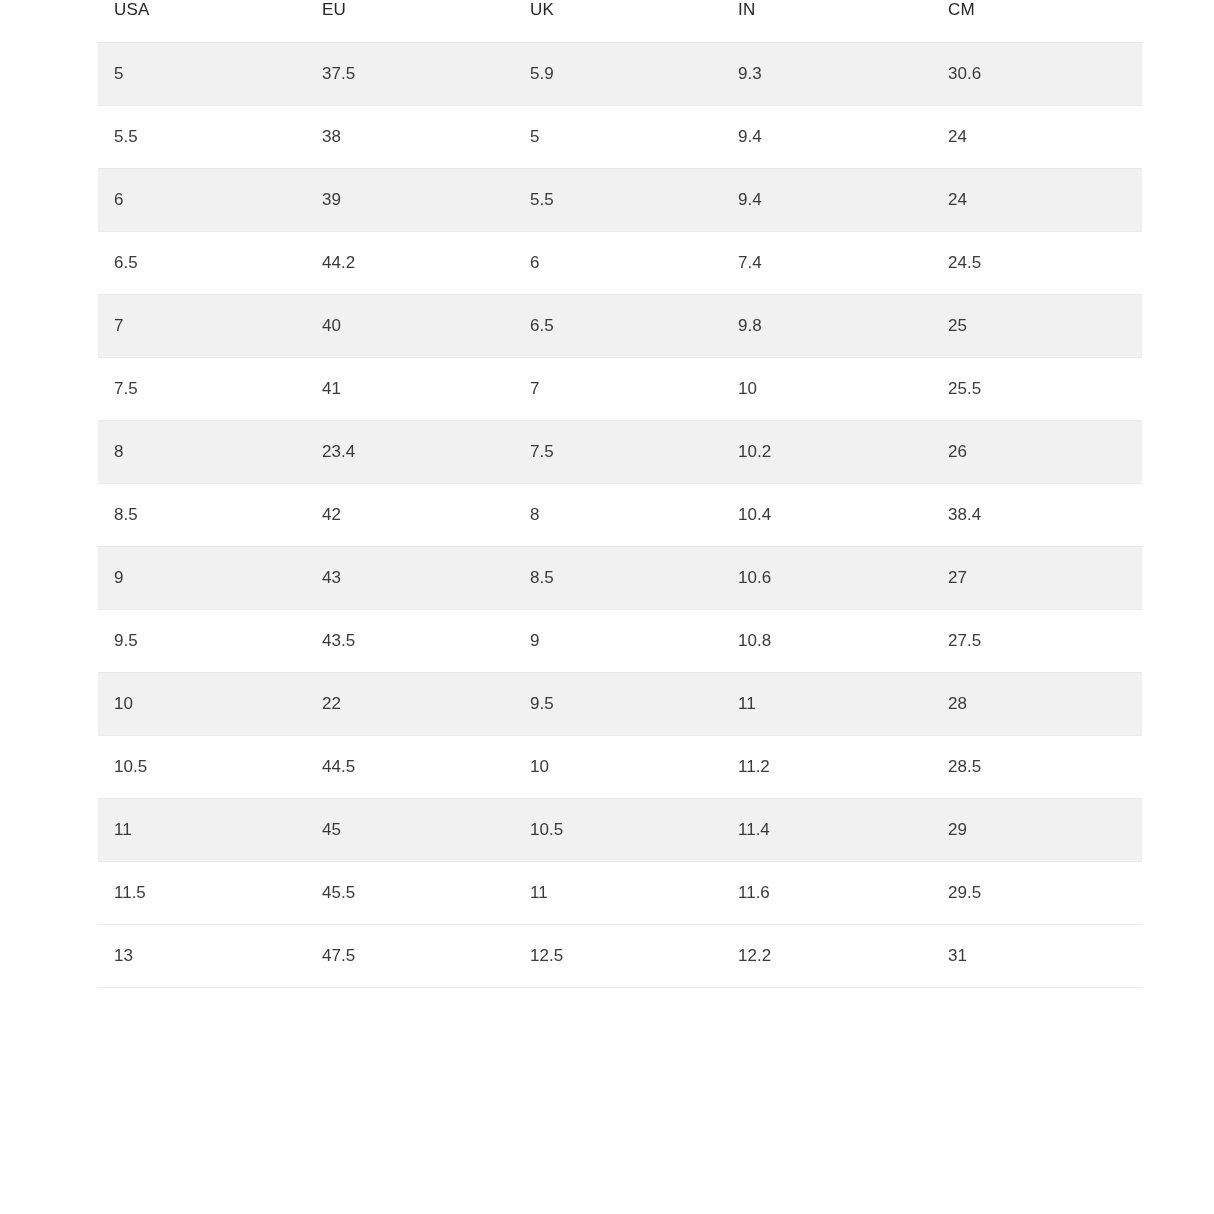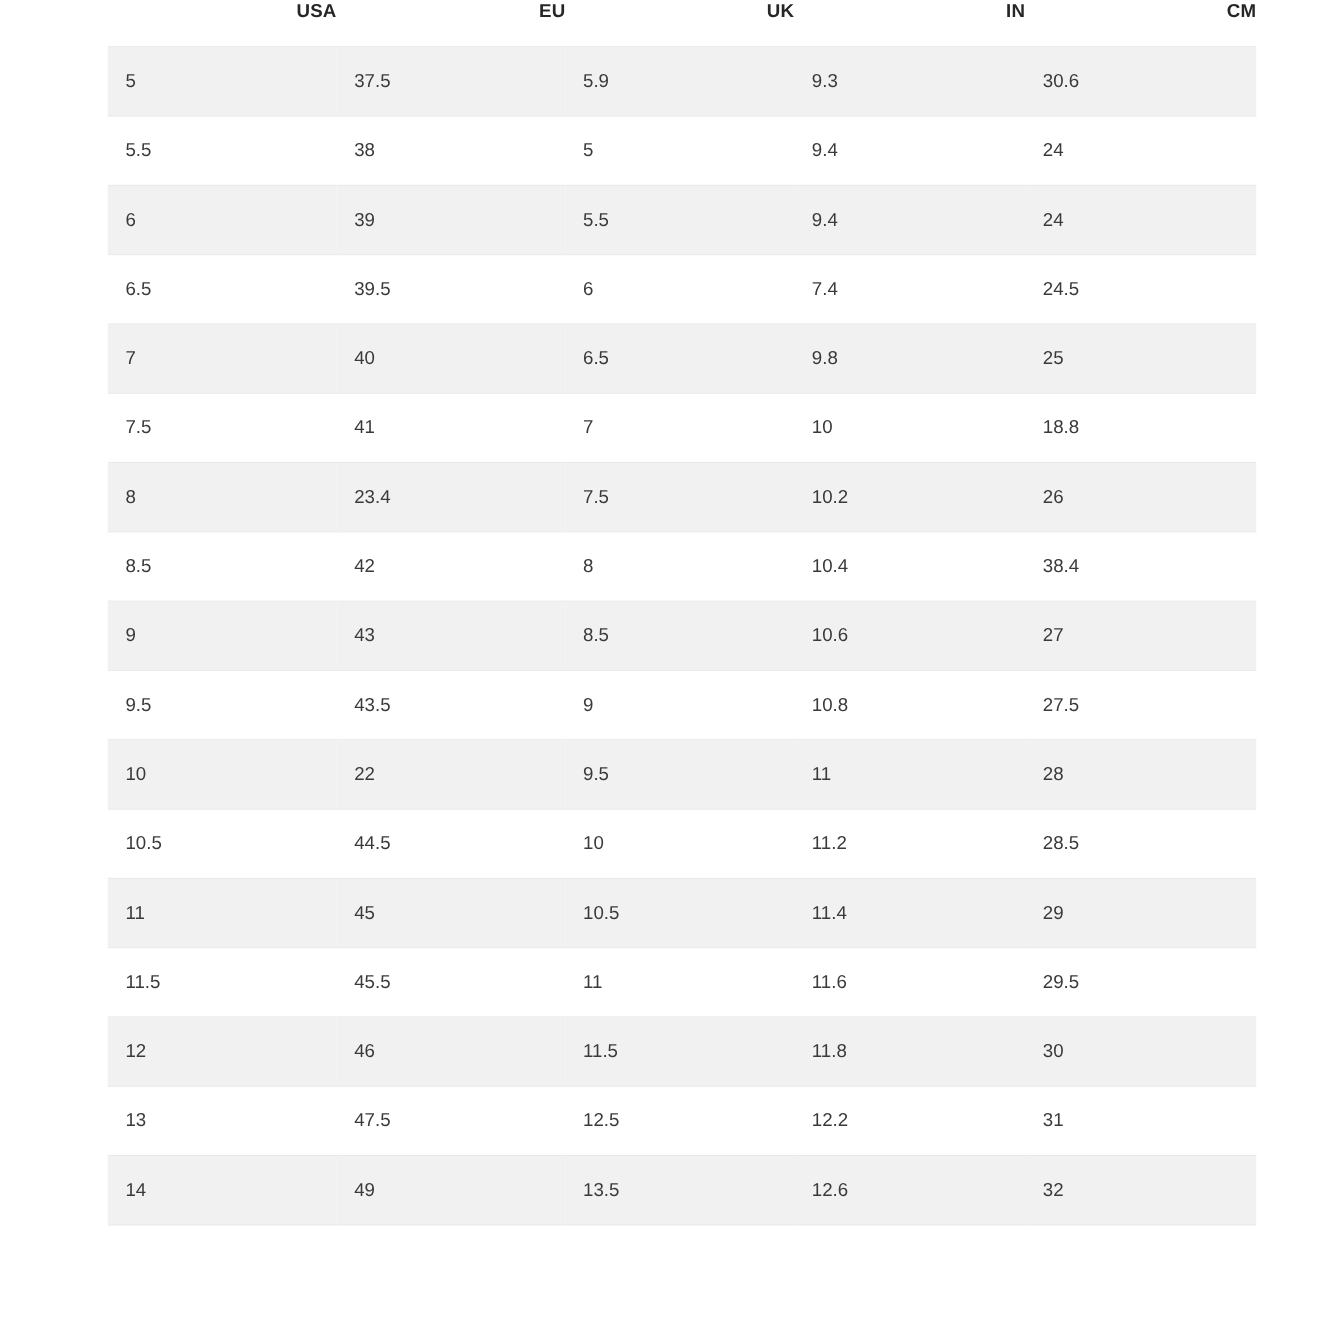--- a/index.html
+++ b/index.html
@@ -31,23 +31,23 @@
     width: 1044px;
     table-layout: fixed;
   }
   table.size-table col.c0 { width: 208px; }
   table.size-table col.c1 { width: 208px; }
   table.size-table col.c2 { width: 208px; }
   table.size-table col.c3 { width: 210px; }
   table.size-table col.c4 { width: 210px; }
 
   table.size-table thead th {
-    text-align: right;
+    text-align: left;
     font-size: 17px;
-    font-weight: bold;
+    font-weight: normal;
     color: #262626;
     padding: 0 0 22px 16px;
     background: #ffffff;
     border: none;
     letter-spacing: 0.2px;
   }
   table.size-table tbody td {
     font-size: 17px;
     font-weight: normal;
     color: #3a3a3a;
@@ -106,38 +106,38 @@
         </tr>
         <tr class="alt">
           <td>6</td>
           <td>39</td>
           <td>5.5</td>
           <td>9.4</td>
           <td>24</td>
         </tr>
         <tr>
           <td>6.5</td>
-          <td>39.5</td>
+          <td>44.2</td>
           <td>6</td>
           <td>7.4</td>
           <td>24.5</td>
         </tr>
         <tr class="alt">
           <td>7</td>
           <td>40</td>
           <td>6.5</td>
           <td>9.8</td>
           <td>25</td>
         </tr>
         <tr>
           <td>7.5</td>
           <td>41</td>
           <td>7</td>
           <td>10</td>
-          <td>18.8</td>
+          <td>25.5</td>
         </tr>
         <tr class="alt">
           <td>8</td>
           <td>23.4</td>
           <td>7.5</td>
           <td>10.2</td>
           <td>26</td>
         </tr>
         <tr>
           <td>8.5</td>
@@ -181,37 +181,23 @@
           <td>11.4</td>
           <td>29</td>
         </tr>
         <tr>
           <td>11.5</td>
           <td>45.5</td>
           <td>11</td>
           <td>11.6</td>
           <td>29.5</td>
         </tr>
-        <tr class="alt">
-          <td>12</td>
-          <td>46</td>
-          <td>11.5</td>
-          <td>11.8</td>
-          <td>30</td>
-        </tr>
         <tr>
           <td>13</td>
           <td>47.5</td>
           <td>12.5</td>
           <td>12.2</td>
           <td>31</td>
-        </tr>
-        <tr class="alt">
-          <td>14</td>
-          <td>49</td>
-          <td>13.5</td>
-          <td>12.6</td>
-          <td>32</td>
         </tr>
       </tbody>
     </table>
   </div>
 </div>
 
 </body></html>

